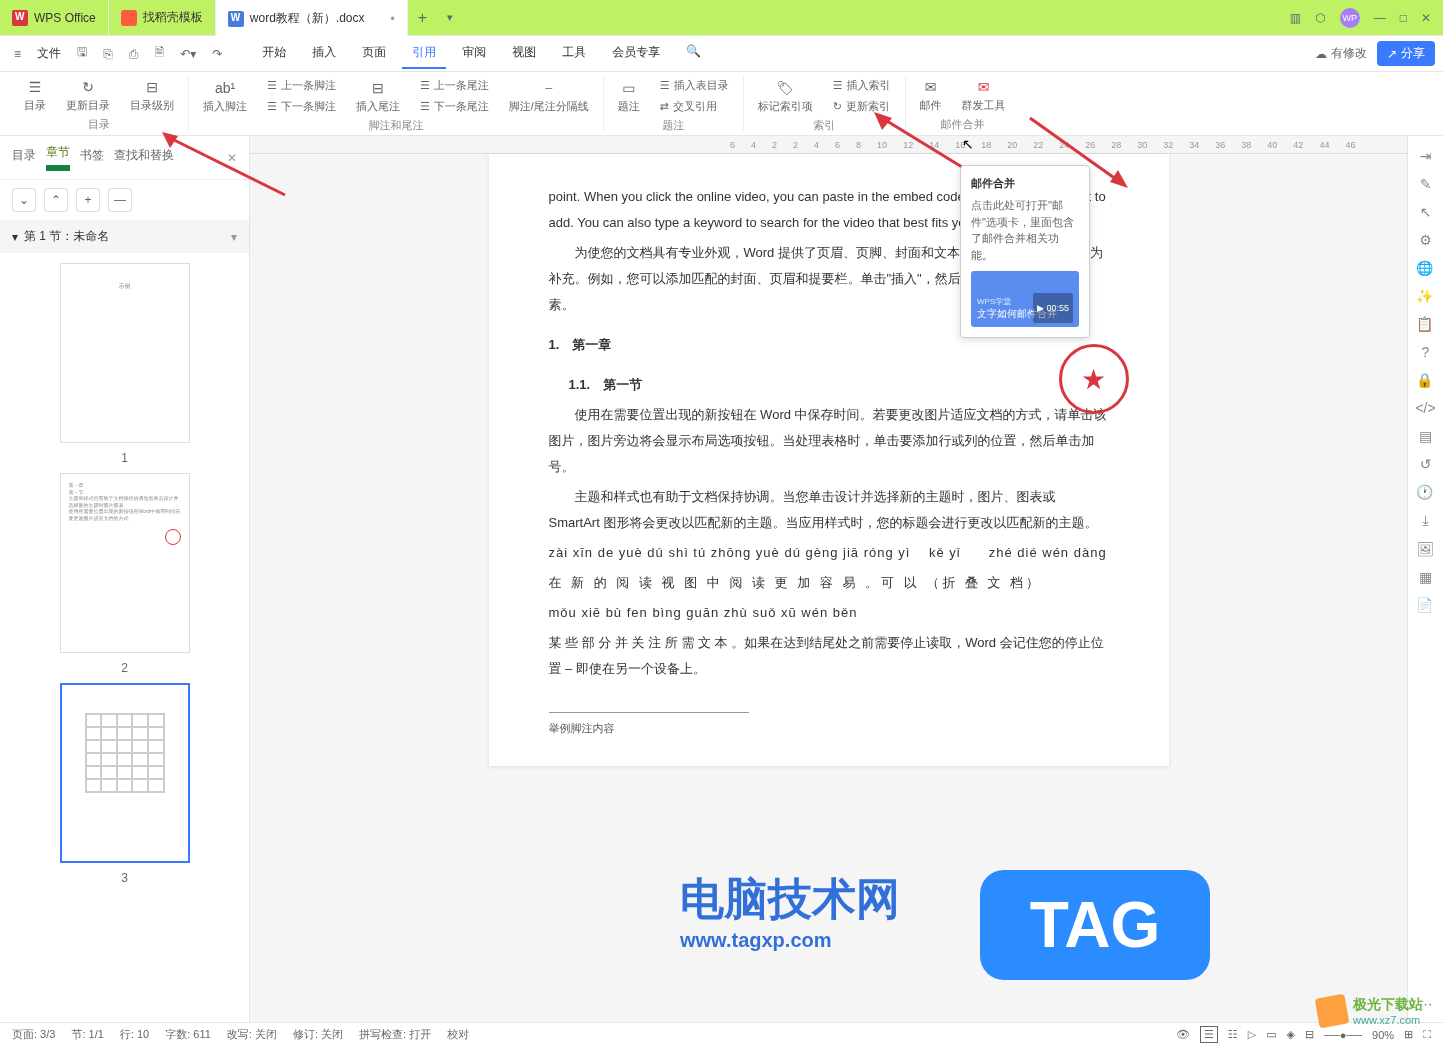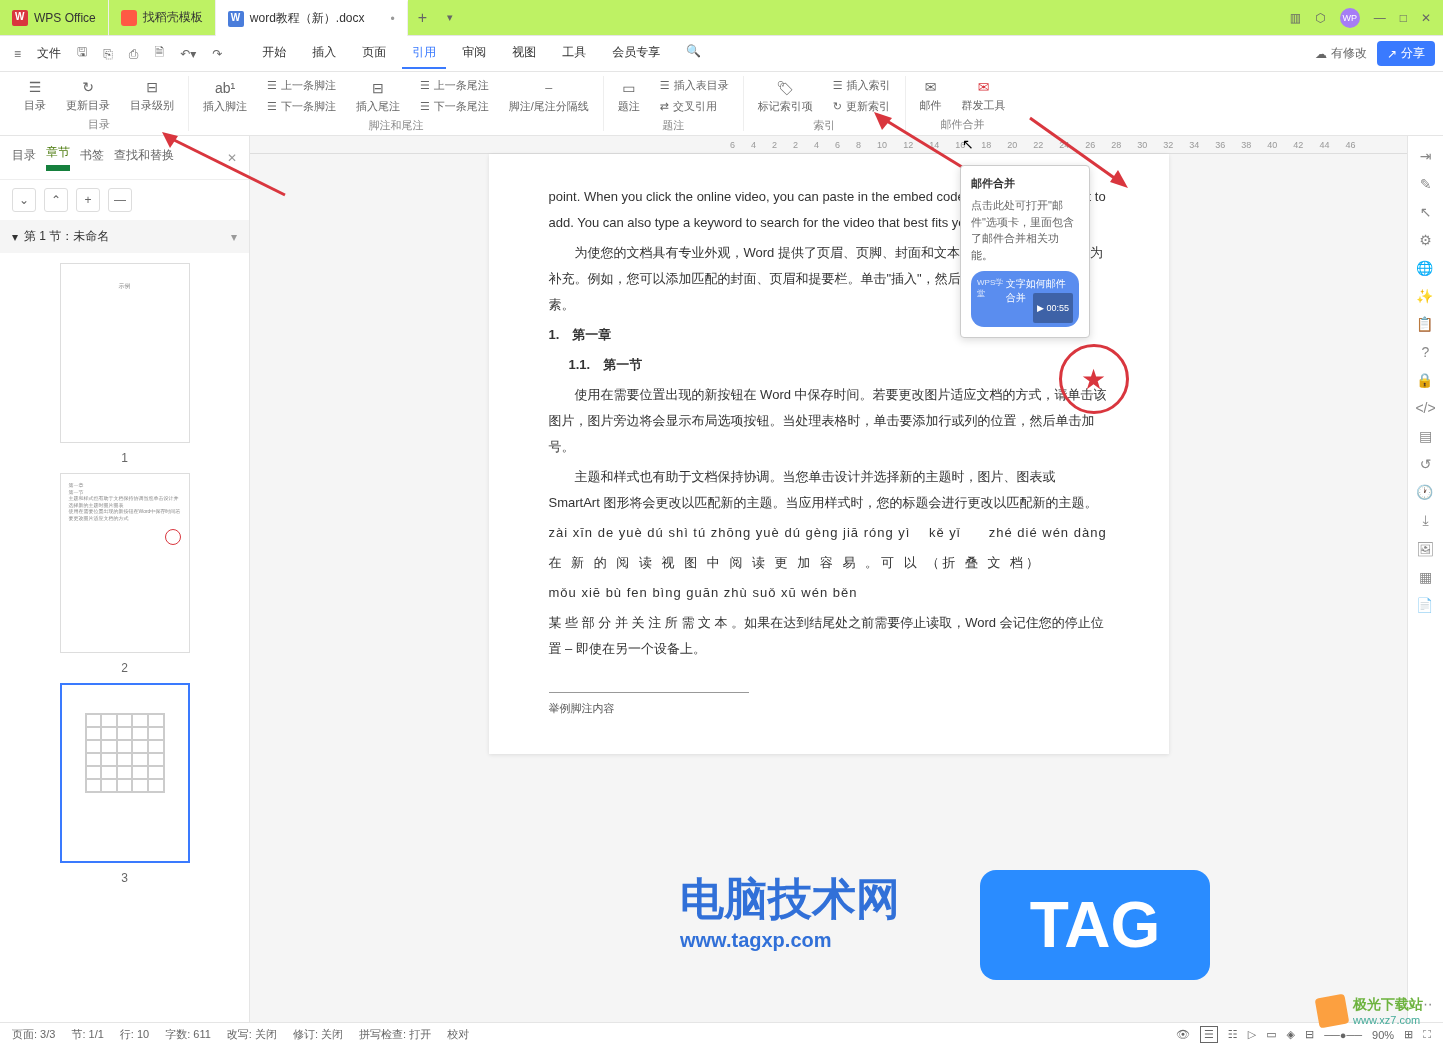--- a/index.html
+++ b/index.html
@@ -44,39 +44,39 @@
 .section-header .chev{margin-left:auto;color:#999}
 .thumbs{flex:1;overflow-y:auto;padding:10px;display:flex;flex-direction:column;align-items:center;gap:8px}
 .thumb{width:130px;height:180px;border:1px solid #ddd;background:#fff;cursor:pointer;position:relative;padding:8px;font-size:5px;color:#888;overflow:hidden}
 .thumb.selected{border:2px solid #3a7afe}
 .thumb-num{font-size:12px;color:#666}
 .doc-area{flex:1;background:#f5f5f5;position:relative;overflow:hidden}
 .ruler{height:18px;background:#f5f5f5;border-bottom:1px solid #ddd;display:flex;align-items:center;font-size:9px;color:#999;padding-left:480px}
 .ruler span{margin-right:16px}
 .page{width:680px;margin:0 auto;background:#fff;box-shadow:0 1px 4px rgba(0,0,0,0.1);padding:30px 60px;position:relative;min-height:600px}
 .page p{line-height:2;font-size:13px;color:#333;margin-bottom:4px}
-.page .heading{font-weight:bold;margin-top:4px}
+.page .heading{font-weight:bold;margin-top:14px}
 .stamp{position:absolute;right:40px;top:190px;width:70px;height:70px;border:3px solid #d9363e;border-radius:50%;display:flex;align-items:center;justify-content:center}
 .stamp-star{color:#d9363e;font-size:28px}
 .pinyin{font-size:8px;color:#888;letter-spacing:1px}
 .tooltip{position:absolute;left:960px;top:165px;width:130px;background:#fff;border:1px solid #ccc;border-radius:4px;box-shadow:0 2px 8px rgba(0,0,0,0.15);padding:10px;font-size:11px;z-index:100}
 .tooltip-title{font-weight:bold;margin-bottom:6px}
 .tooltip-desc{color:#666;line-height:1.5;margin-bottom:8px}
-.tooltip-video{background:#5a8def;height:56px;border-radius:13px;position:relative;color:#fff;font-size:10px;padding:6px;display:flex;flex-direction:row;justify-content:flex-end}
+.tooltip-video{background:#5a8def;height:56px;border-radius:3px;position:relative;color:#fff;font-size:10px;padding:6px;display:flex;flex-direction:column;justify-content:flex-end}
 .tooltip-time{position:absolute;bottom:4px;right:6px;background:rgba(0,0,0,0.3);padding:10px 4px;border-radius:2px;font-size:9px}
 .right-rail{width:36px;background:#fff;border-left:1px solid #e5e5e5;display:flex;flex-direction:column;align-items:center;gap:12px;padding-top:12px;color:#888}
 .right-rail div{cursor:pointer;font-size:14px}
 .statusbar{height:24px;border-top:1px solid #e5e5e5;display:flex;align-items:center;padding:0 12px;font-size:11px;color:#666;gap:16px;background:#fff}
 .statusbar-right{margin-left:auto;display:flex;align-items:center;gap:10px}
 .arrow{position:absolute;z-index:50}
 .arrow-line{stroke:#d9363e;stroke-width:3;fill:none}
 .arrow-head{fill:#d9363e}
 .watermark1{position:absolute;left:680px;top:870px;font-size:44px;font-weight:bold;color:#3170d8;z-index:60}
 .watermark1 .sub{font-size:20px;display:block;color:#3170d8}
-.watermark2{position:absolute;left:980px;top:870px;width:230px;height:110px;background:#2a8cff;border-radius:16px;color:#fff;font-size:64px;font-weight:bold;display:flex;align-items:center;justify-content:center;z-index:60}
+.watermark2{position:absolute;left:980px;top:870px;width:230px;height:110px;background:#2a8cff;border-radius:24px;color:#fff;font-size:64px;font-weight:bold;display:flex;align-items:center;justify-content:center;z-index:60}
 .watermark3{position:absolute;right:20px;bottom:20px;font-size:14px;color:#6db33f;z-index:70;display:flex;align-items:center;gap:6px}
 .wm3-icon{width:30px;height:30px;background:#fca040;border-radius:4px;display:inline-block;transform:rotate(-10deg)}
 .footnote-area{border-top:1px solid #999;margin-top:30px;padding-top:8px;font-size:11px;color:#555;width:200px}
 .thumb-content{font-size:5px;line-height:1.3}
 .thumb-table{width:80px;height:80px;margin:20px auto;border:1px solid #ccc;display:grid;grid-template-columns:repeat(5,1fr);grid-template-rows:repeat(6,1fr)}
 .thumb-table div{border:0.5px solid #ccc}
 .thumb-stamp{position:absolute;right:8px;top:55px;width:16px;height:16px;border:1px solid #d9363e;border-radius:50%}
 .cursor-icon{position:absolute;left:962px;top:136px;font-size:14px;color:#000;z-index:101}
 </style>
 </head>

